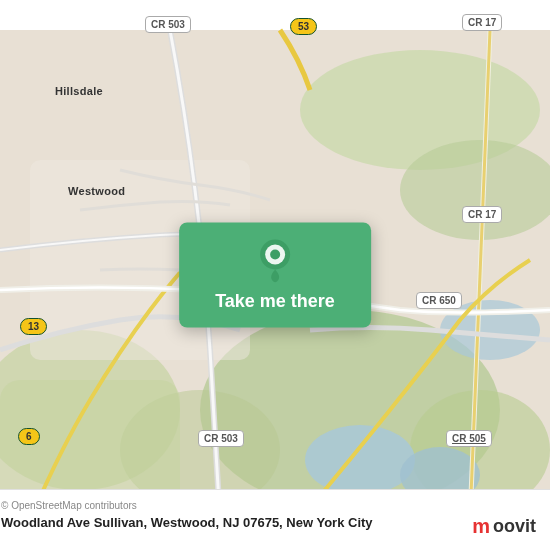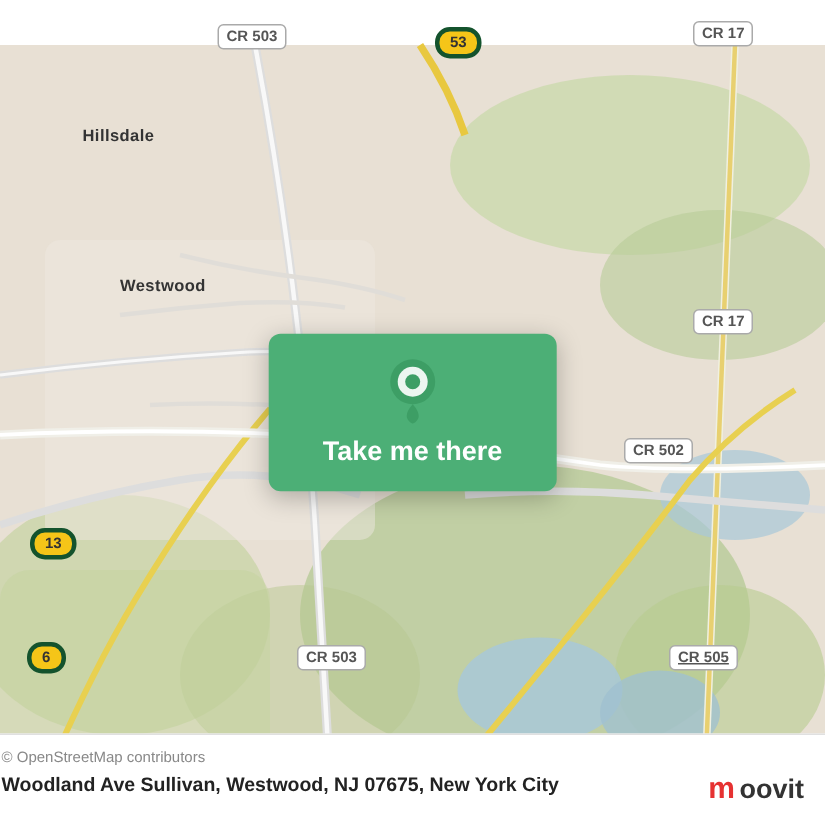--- a/index.html
+++ b/index.html
@@ -109,21 +109,21 @@
     }
 
     .highway-label {
       position: absolute;
       background: #f5c518;
       border-radius: 10px;
       padding: 2px 7px;
       font-size: 10px;
       font-weight: 700;
       color: #333;
-      border: 3px solid #14532d;
+      border: 1px solid #14532d;
     }
 
     .cr-label {
       position: absolute;
       background: white;
       border-radius: 4px;
       padding: 2px 5px;
       font-size: 10px;
       font-weight: 600;
       color: #555;
@@ -183,31 +183,31 @@
     <path d="M 300 490 Q 350 430 390 380 Q 430 330 460 290 Q 490 255 530 230" stroke="#e8d050" stroke-width="4" fill="none"></path>
 
     <path d="M 120 140 Q 160 150 200 155 Q 240 160 270 170" stroke="#e0ddd8" stroke-width="3" fill="none"></path>
     <path d="M 80 180 Q 120 175 160 172 Q 200 170 230 175" stroke="#e0ddd8" stroke-width="3" fill="none"></path>
     <path d="M 100 240 Q 140 238 180 240 Q 220 242 250 248" stroke="#e0ddd8" stroke-width="3" fill="none"></path>
 
     <path d="M 280 0 Q 300 30 310 60" stroke="#e8c840" stroke-width="5" fill="none"></path>
   </svg>
 
   <div class="place-label" style="top:85px; left:55px;">Hillsdale</div>
-  <div class="place-label" style="top:185px; left:68px;margin-left:12px;">Westwood</div>
+  <div class="place-label" style="top:185px; left:68px;">Westwood</div>
 
   <div class="cr-label" style="top:16px; left:145px;">CR 503</div>
   <div class="cr-label" style="top:298px; left:188px;">CR 503</div>
   <div class="cr-label" style="top:430px; left:198px;">CR 503</div>
   <div class="cr-label" style="top:14px; left:462px;">CR 17</div>
   <div class="cr-label" style="top:206px; left:462px;">CR 17</div>
-  <div class="cr-label" style="top:292px; left:416px;">CR 502</div>
+  <div class="cr-label" style="top:292px; left:416px;">CR 650</div>
   <div class="cr-label" style="top:430px; left:446px;text-decoration:underline;">CR 505</div>
   <div class="highway-label" style="top:18px; left:290px;">53</div>
-  <div class="highway-label" style="top:318px; left:20px;margin-top:34px;">13</div>
+  <div class="highway-label" style="top:318px; left:20px;">13</div>
   <div class="highway-label" style="top:428px; left:18px;">6</div>
 
   <div id="cta-overlay">
     <button id="cta-button">
 
       <svg id="pin-icon" viewBox="0 0 36 44" xmlns="http://www.w3.org/2000/svg">
         <circle cx="18" cy="16" r="15" fill="#3d9e65"></circle>
         <circle cx="18" cy="16" r="10" fill="white" opacity="0.9"></circle>
         <circle cx="18" cy="16" r="5" fill="#3d9e65"></circle>
         <path d="M 18 31 Q 10 40 18 44 Q 26 40 18 31" fill="#3d9e65"></path>

